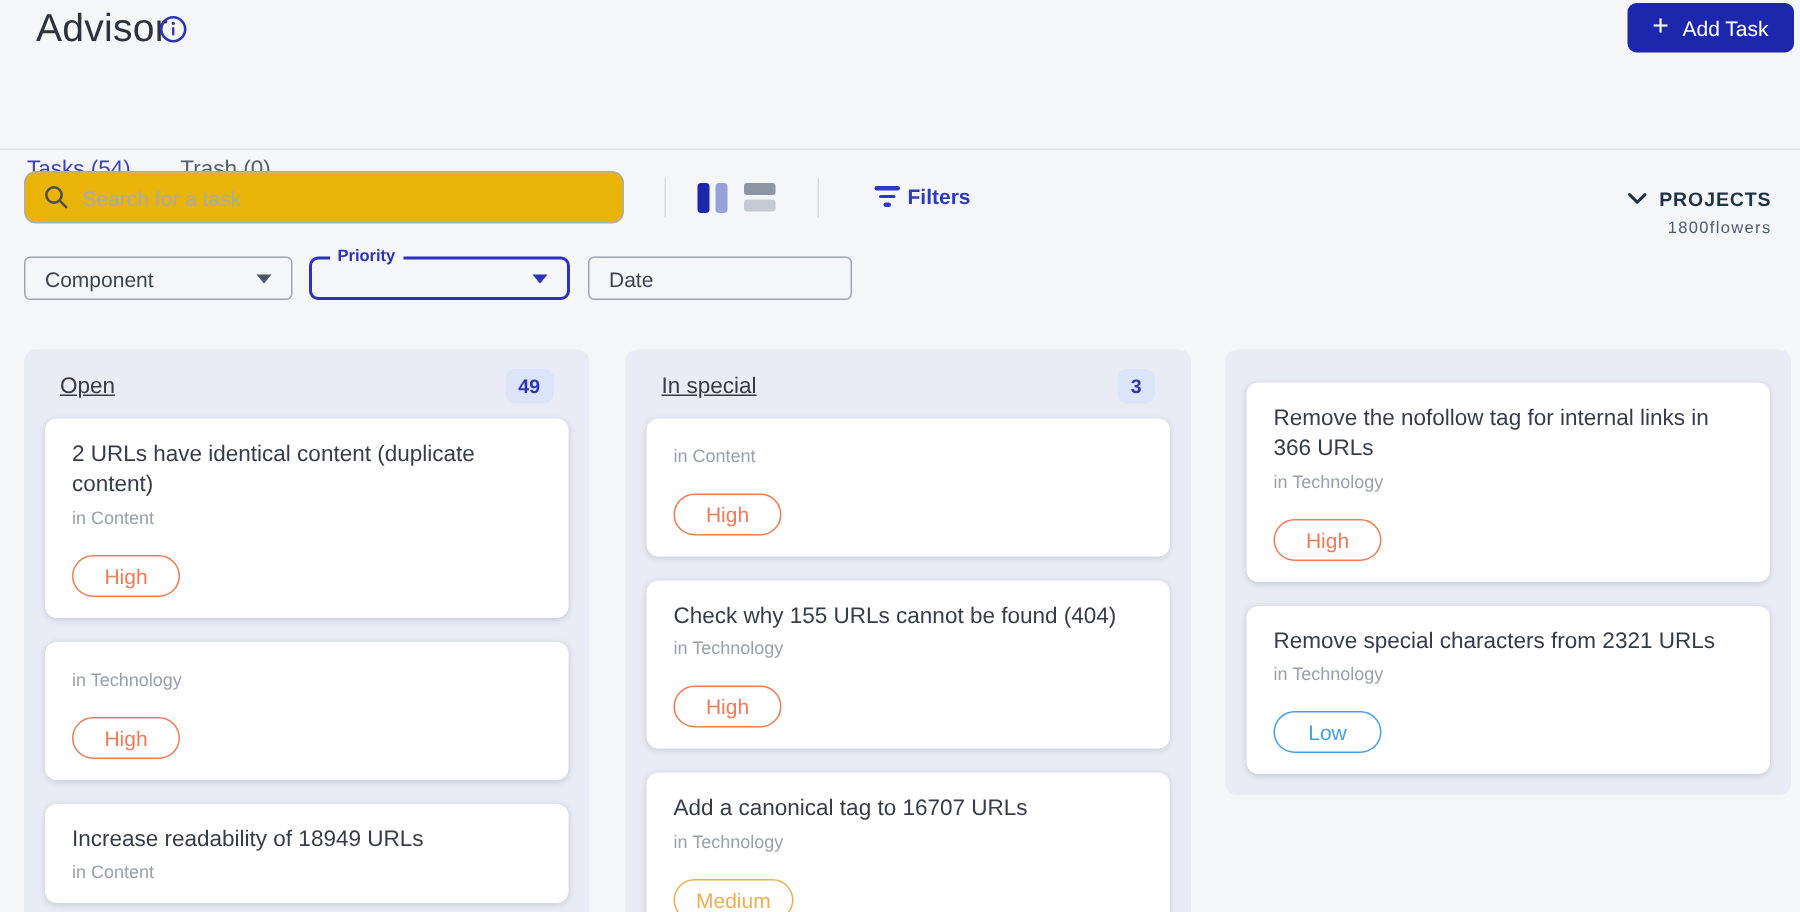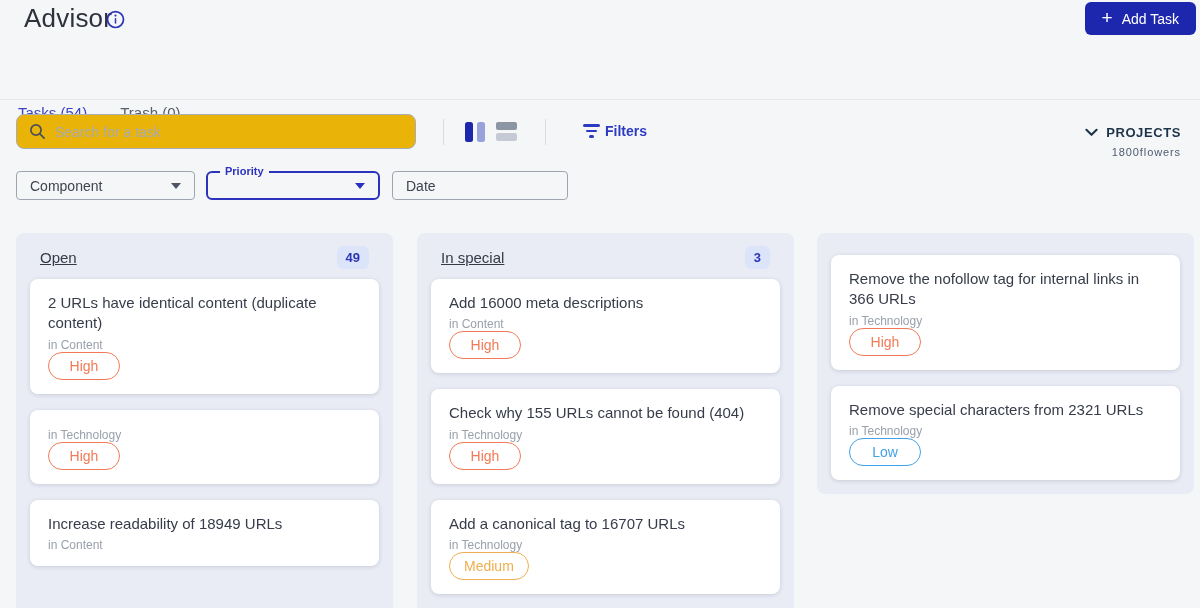--- a/index.html
+++ b/index.html
@@ -59,21 +59,21 @@
   .col-0 { left:16px; height:400px; }
   .col-1 { left:417px; height:400px; }
   .col-2 { left:817px; height:fit-content; }
   .col-header { display:flex; align-items:center; justify-content:space-between; height:24px; padding:0 10px 0 10px; }
   .col-title { font-size:15px; font-weight:500; color:#343a46;text-decoration:underline; }
   .col-count { background:#dce4f9; color:#2b35b5; font-size:13px; font-weight:600; border-radius:6px; padding:4px 9px; min-width:18px; text-align:center; }
   .cards { margin-top:10px; display:flex; flex-direction:column; gap:16px; }
   .card { background:#ffffff; border-radius:8px; box-shadow:0 1px 4px rgba(30,35,60,.16); padding:14px 18px; cursor:pointer; }
   .card-title { font-size:15px; line-height:1.35; color:#363c49; }
   .card-cat { margin-top:4px; font-size:12px; color:#9aa1ab; }
-  .badge { display:inline-block; margin-top:0; min-width:72px; text-align:center; padding:5px 14px; border:1.5px solid; border-radius:17px;
+  .badge { display:inline-block; margin-top:18px; min-width:72px; text-align:center; padding:5px 14px; border:1.5px solid; border-radius:17px;
            font-size:14px; font-weight:500; }
 </style>
 </head>
 <body>
 
 <div class="app">
 
   <div class="page-title">Advisor</div>
   <div class="info-icon">
     <svg width="19" height="19" viewBox="0 0 20 20">
@@ -169,21 +169,20 @@
   </div>
     </div>
 
     <div class="kanban-column col-1">
       <div class="col-header">
         <span class="col-title">In special</span>
         <span class="col-count">3</span>
       </div>
       <div class="cards">
     <div class="card">
-      <div class="card-title">Add 16000 meta descriptions</div>
       <div class="card-cat">in Content</div>
       <span class="badge" style="color: rgb(242, 122, 86); border-color: rgb(242, 122, 86);">High</span>
     </div>
 
     <div class="card">
       <div class="card-title">Check why 155 URLs cannot be found (404)</div>
       <div class="card-cat">in Technology</div>
       <span class="badge" style="color: rgb(242, 122, 86); border-color: rgb(242, 122, 86);">High</span>
     </div>
 

